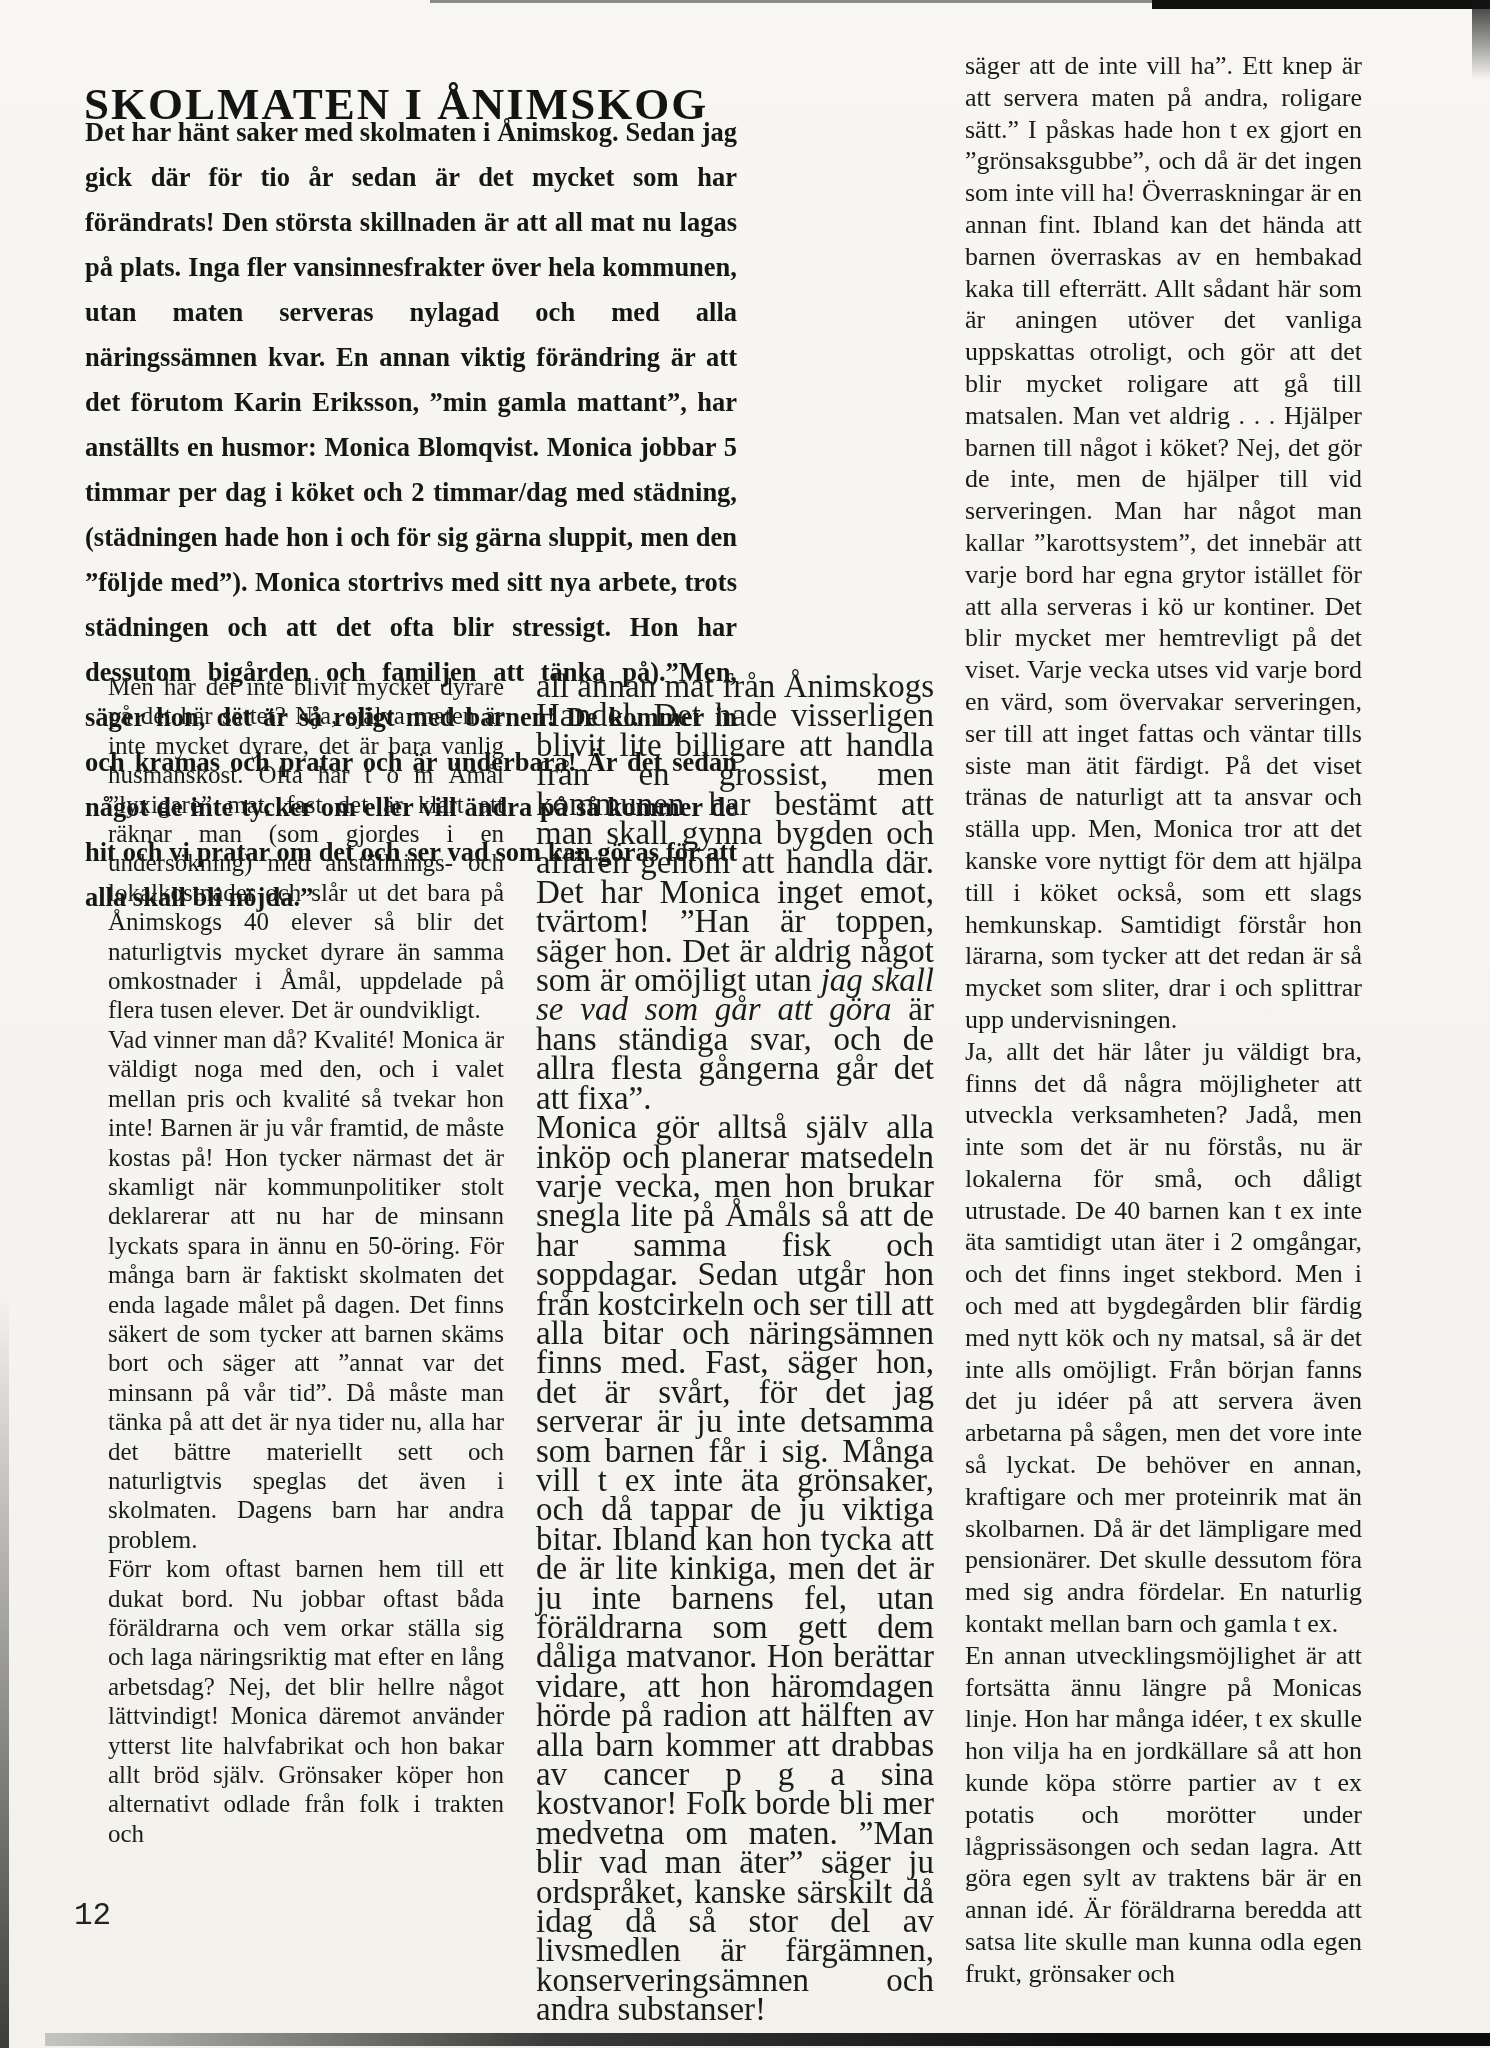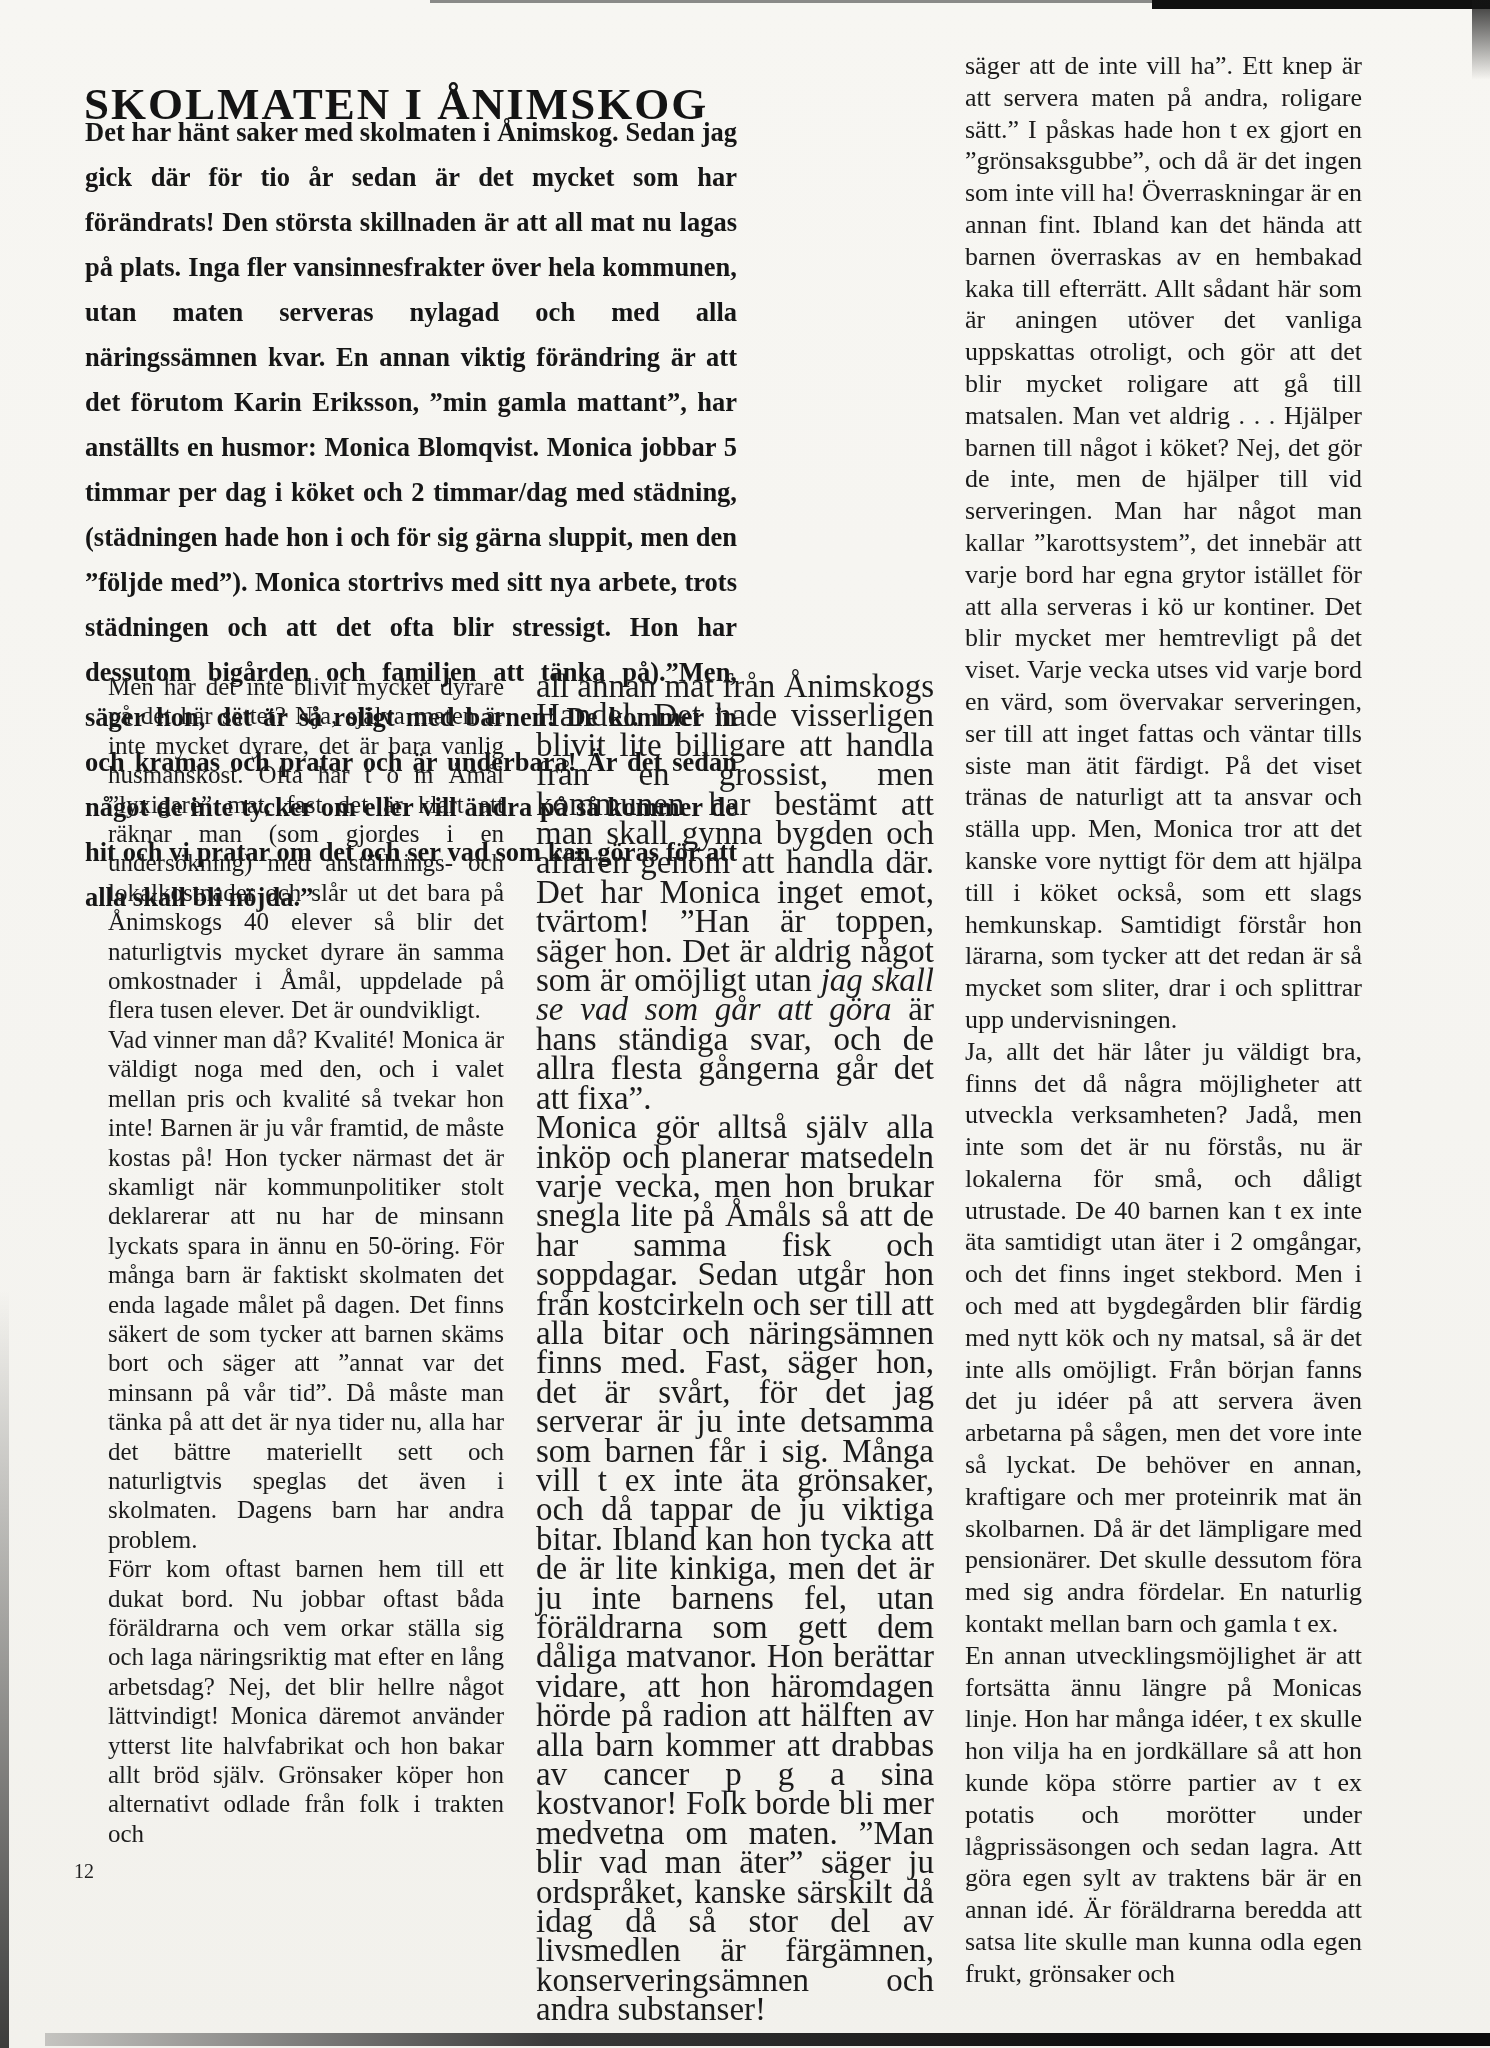--- a/index.html
+++ b/index.html
@@ -32,23 +32,23 @@
     font-size:26.5px;line-height:45px;font-weight:bold;
     text-align:justify;color:#161616;
   }
   .col{position:absolute;text-align:justify;}
   .col p{margin:0;padding:0;}
   .col-left  {left:108px;top:672px;width:396px;font-size:25px;line-height:29.4px;}
   .col-middle{left:536px;top:672px;width:398px;font-size:33px;line-height:29.4px;}
   .col-right {left:965px;top:50px;width:397px;font-size:26px;line-height:31.8px;}
   .italic{font-style:italic;}
   .page-number{
-    position:absolute;left:74px;top:1860px;
-    font-size:20px;color:#222;
-    font-family:Liberation Serif, serif;
+    position:absolute;left:74px;top:1898px;
+    font-size:31px;color:#222;
+    font-family:Liberation Mono, monospace;
   }
 </style>
 </head>
 <body>
 
 <div class="page">
 
   <div class="edge-top-line"></div>
   <div class="edge-top-bar"></div>
   <div class="edge-right-corner"></div>

